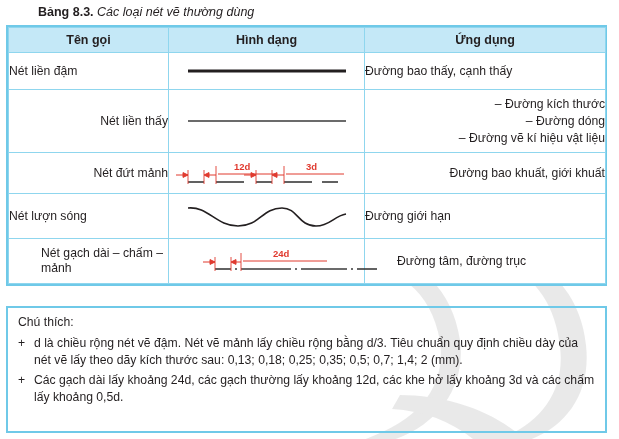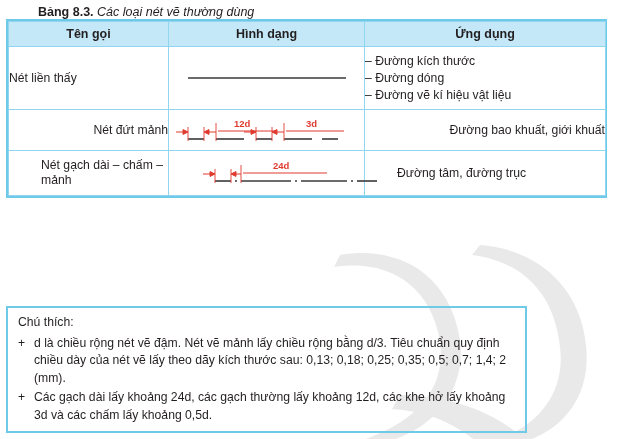--- a/index.html
+++ b/index.html
@@ -25,21 +25,21 @@
     font-size:12.5px;line-height:18px;
     white-space:nowrap;
     z-index:2;
     padding-left:32px;
   }
   .caption .cap-bold{font-weight:bold;}
   .caption .cap-ital{font-style:italic;}
 
   
   .table-wrap{
-    position:absolute;left:6px;top:19px;
+    position:absolute;left:6px;top:25px;
     width:601px;
     border:2px solid #6fc9e8;
     box-sizing:border-box;
     background:#fff;
     z-index:1;
   }
   table.lines{
     width:100%;
     border-collapse:collapse;
     table-layout:fixed;
@@ -77,29 +77,29 @@
   .cell-use .use-line{white-space:nowrap;}
   .cell-shape{
     text-align:center;
     padding:2px 0;
   }
   .shape-box{
     display:block;
     margin:0 auto;
   }
   tr.r1 td{height:36px;}
-  tr.r2 td{height:62px;}
+  tr.r2 td{height:62px;text-align:right;}
   tr.r3 td{height:40px;text-align:right;}
   tr.r4 td{height:44px;}
   tr.r5 td{height:44px;padding-left:32px;}
 
   
   .note{
     position:absolute;left:6px;top:306px;
-    width:521px;height:127px;
+    width:601px;height:127px;
     border:2px solid #6fc9e8;
     box-sizing:border-box;
     background:transparent;
     padding:6px 10px 0 10px;
     font-size:12.2px;
     line-height:17.5px;
     z-index:1;
   }
   .note-title{margin:0 0 3px 0;}
   .note-item{
@@ -140,20 +140,31 @@
       </colgroup>
     <thead>
       <tr>
         <th>Tên gọi</th>
         <th>Hình dạng</th>
         <th>Ứng dụng</th>
       </tr>
     </thead>
     <tbody>
 
+      <tr class="r1">
+        <td class="cell-name">Nét liền đậm</td>
+        <td class="cell-shape">
+          <svg class="shape-box" width="186" height="20">
+            <line x1="14" y1="10" x2="172" y2="10" stroke="#231f20" stroke-width="3"></line>
+          </svg>
+        </td>
+        <td class="cell-use">
+          <div class="use-line">Đường bao thấy, cạnh thấy</div>
+        </td>
+      </tr>
 
       <tr class="r2">
         <td class="cell-name">Nét liền thấy</td>
         <td class="cell-shape">
           <svg class="shape-box" width="186" height="20">
             <line x1="14" y1="10" x2="172" y2="10" stroke="#3a3a3a" stroke-width="1.4"></line>
           </svg>
         </td>
         <td class="cell-use">
           <div class="use-line">– Đường kích thước</div>
@@ -200,20 +211,31 @@
             <line x1="114" y1="18" x2="172" y2="18" stroke="#e03a2f" stroke-width="1"></line>
             <text x="62" y="14" font-family="Liberation Sans, sans-serif" font-size="9.5" font-weight="bold" fill="#e03a2f">12d</text>
             <text x="134" y="14" font-family="Liberation Sans, sans-serif" font-size="9.5" font-weight="bold" fill="#e03a2f">3d</text>
           </svg>
         </td>
         <td class="cell-use">
           <div class="use-line">Đường bao khuất, giới khuất</div>
         </td>
       </tr>
 
+      <tr class="r4">
+        <td class="cell-name">Nét lượn sóng</td>
+        <td class="cell-shape">
+          <svg class="shape-box" width="186" height="32">
+            <path d="M14 8 C 34 6, 42 26, 64 26 C 86 26, 88 8, 108 8 C 124 8, 124 26, 142 26 C 156 26, 160 16, 172 14" fill="none" stroke="#231f20" stroke-width="1.6"></path>
+          </svg>
+        </td>
+        <td class="cell-use">
+          <div class="use-line">Đường giới hạn</div>
+        </td>
+      </tr>
 
       <tr class="r5">
         <td class="cell-name">Nét gạch dài – chấm – mảnh</td>
         <td class="cell-shape">
           <svg class="shape-box" width="190" height="32">
 
             <g stroke="#3a3a3a" stroke-width="1.6">
               <line x1="14" y1="24" x2="30" y2="24"></line>
               <line x1="40" y1="24" x2="90" y2="24"></line>
               <line x1="100" y1="24" x2="146" y2="24"></line>

